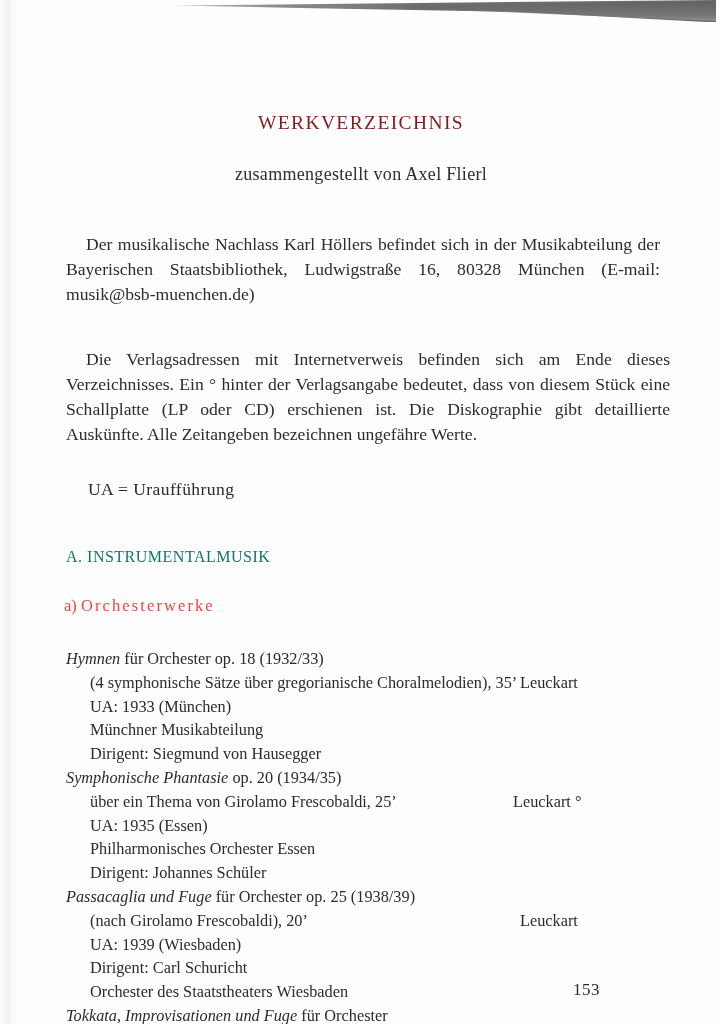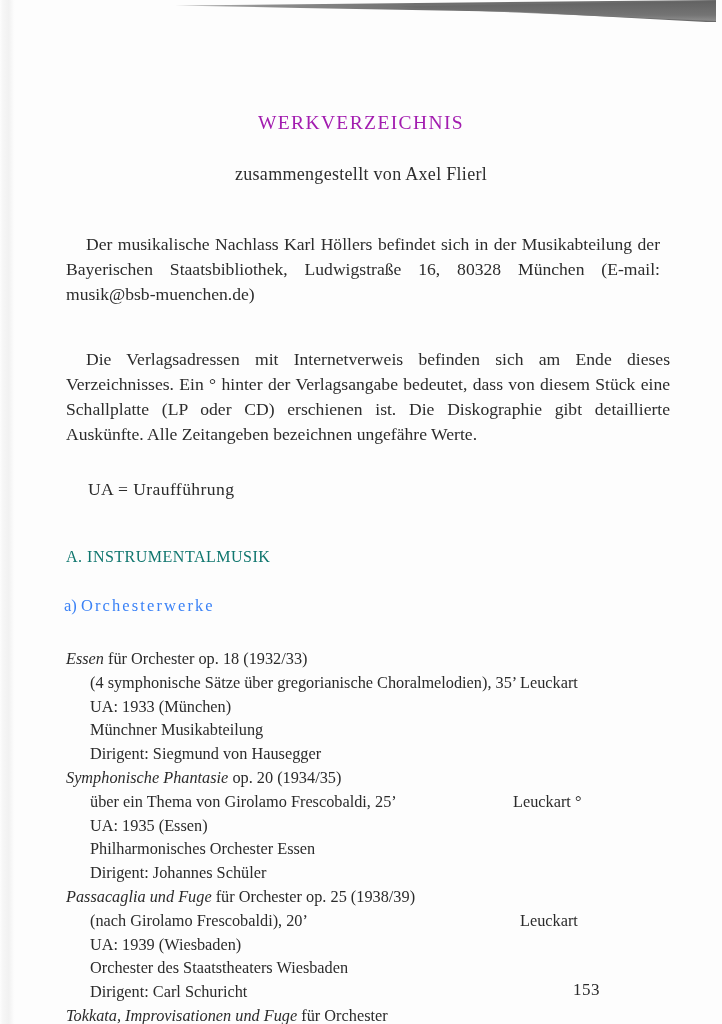--- a/index.html
+++ b/index.html
@@ -49,21 +49,21 @@
     padding: 0;
   }
 
   .doc-title {
     text-align: center;
     font-size: 19.5px;
     letter-spacing: 1.4px;
     margin: 0;
     padding-top: 112px;
     font-weight: normal;
-    color: #a21caf;
+    color: #7f1d1d;
   }
   .doc-subtitle {
     text-align: center;
     font-size: 18px;
     margin: 8px;
     padding-top: 22px;
     letter-spacing: 0.3px;
     color: #2e2e2e;
   }
 
@@ -93,21 +93,21 @@
     margin: 48px 0 0 66px;
     font-size: 16px;
     letter-spacing: 0.5px;
     font-weight: normal;
     color: #0f766e;
   }
   #subsection-heading-a {
     margin: 30px 0 0 64px;
     font-size: 16.5px;
     font-weight: normal;
-    color: #3b82f6;
+    color: #ef4444;
   }
   #subsection-heading-a .spaced {
     letter-spacing: 2.1px;
   }
 
   
   #works-list {
     margin: 31px 0 0 0;
     padding: 0;
     list-style: none;
@@ -195,21 +195,21 @@
   <h2 id="section-heading-a">A. INSTRUMENTALMUSIK</h2>
 
   <h3 id="subsection-heading-a">
     <span>a) </span><span class="spaced">Orchesterwerke</span>
   </h3>
 
   <ul id="works-list">
 
     <li class="work-entry">
       <div class="work-title-line">
-        <span class="work-title">Essen</span><span> für Orchester op. 18 (1932/33)</span>
+        <span class="work-title">Hymnen</span><span> für Orchester op. 18 (1932/33)</span>
       </div>
       <div class="work-detail">(4 symphonische Sätze über gregorianische Choralmelodien), 35’</div>
       <div class="work-detail">UA: 1933 (München)</div>
       <div class="work-detail">Münchner Musikabteilung</div>
       <div class="work-detail">Dirigent: Siegmund von Hausegger</div>
       <div class="publisher">Leuckart</div>
     </li>
 
     <li class="work-entry">
       <div class="work-title-line">
@@ -221,22 +221,22 @@
       <div class="work-detail">Dirigent: Johannes Schüler</div>
       <div class="publisher wide">Leuckart °</div>
     </li>
 
     <li class="work-entry">
       <div class="work-title-line">
         <span class="work-title">Passacaglia und Fuge</span><span> für Orchester op. 25 (1938/39)</span>
       </div>
       <div class="work-detail">(nach Girolamo Frescobaldi), 20’</div>
       <div class="work-detail">UA: 1939 (Wiesbaden)</div>
+      <div class="work-detail">Dirigent: Carl Schuricht</div>
       <div class="work-detail">Orchester des Staatstheaters Wiesbaden</div>
-      <div class="work-detail">Dirigent: Carl Schuricht</div>
       <div class="publisher">Leuckart</div>
     </li>
 
     <li class="work-entry">
       <div class="work-title-line">
         <span class="work-title">Tokkata, Improvisationen und Fuge</span><span> für Orchester</span>
       </div>
       <div class="work-detail">(nach op. 16, komponiert 1933, Orch.-Fassung 1942), 22’</div>
 
       <div class="publisher">Leuckart</div>

